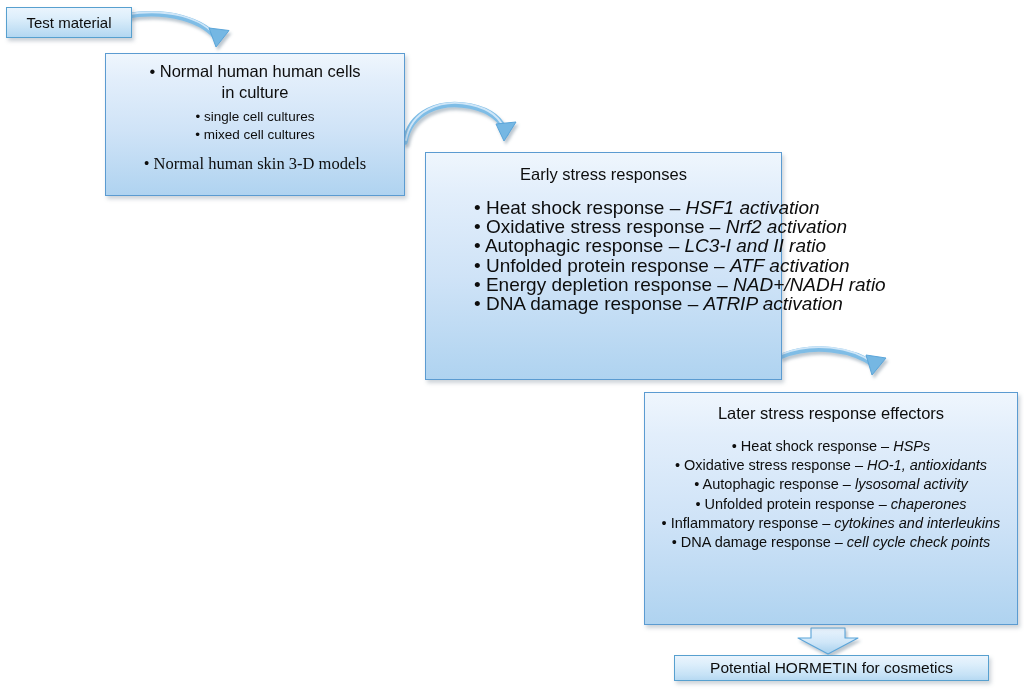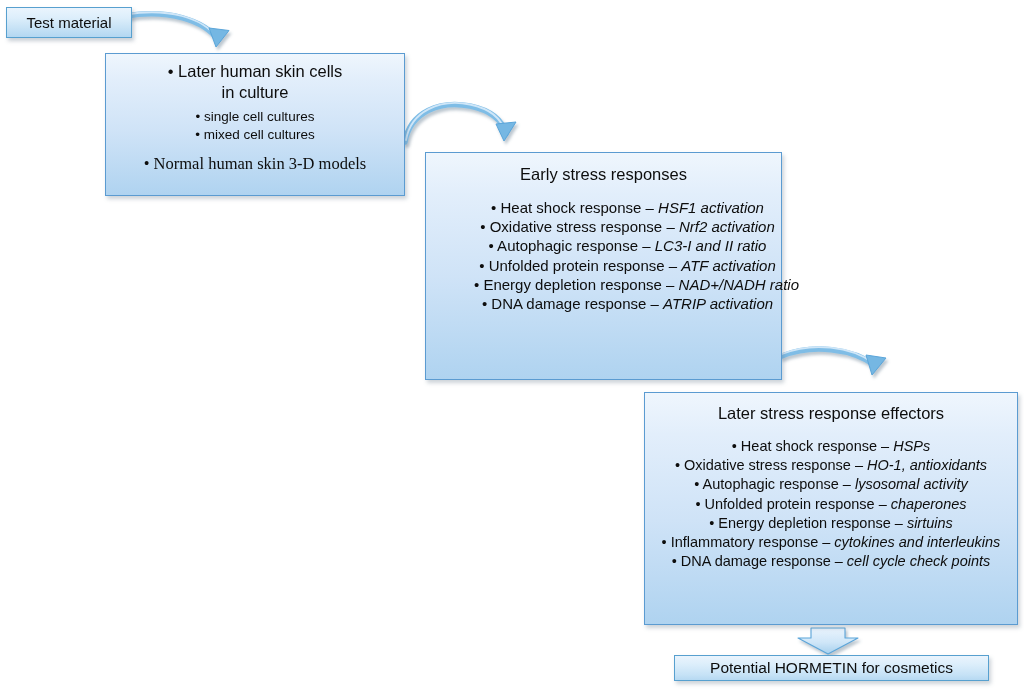--- a/index.html
+++ b/index.html
@@ -79,21 +79,21 @@
     width: 357px;
     height: 228px;
     padding-top: 10px;
   }
   #box-early .hdr {
     font-size: 16.5px;
     line-height: 22px;
     margin-bottom: 13px;
   }
   #box-early .li {
-    font-size: 15px;
+    font-size: 19px;
     line-height: 19.2px;
     white-space: nowrap;
     padding-left: 48px;
   }
 
   
   #box-later {
     left: 644px;
     top: 392px;
     width: 374px;
@@ -179,21 +179,21 @@
     <g filter="url(#ashadow)">
       <path d="M811,628 L845,628 L845,638 L858,638 L828,654 L798,638 L811,638 Z" fill="url(#agrad2)" stroke="#5ba5d9" stroke-width="1.1" stroke-linejoin="round"></path>
     </g>
   </svg>
 
   <div class="box" id="box-test">
     <span>Test material</span>
   </div>
 
   <div class="box" id="box-cultures">
-    <div class="lvl1">• Later human skin cells</div>
+    <div class="lvl1">• Normal human human cells</div>
     <div class="lvl1">in culture</div>
     <div class="lvl2">• single cell cultures</div>
     <div class="lvl2" style="margin-top:0">• mixed cell cultures</div>
     <div class="lvl1b">• Normal human skin 3-D models</div>
   </div>
 
   <div class="box" id="box-early">
     <div class="hdr">Early stress responses</div>
     <div>
         <div class="li"><span>• Heat shock response – </span><i>HSF1 activation</i></div>
@@ -205,21 +205,20 @@
       </div>
   </div>
 
   <div class="box" id="box-later">
     <div class="hdr">Later stress response effectors</div>
     <div>
         <div class="li"><span>• Heat shock response – </span><i>HSPs</i></div>
         <div class="li"><span>• Oxidative stress response – </span><i>HO-1, antioxidants</i></div>
         <div class="li"><span>• Autophagic response – </span><i>lysosomal activity</i></div>
         <div class="li"><span>• Unfolded protein response – </span><i>chaperones</i></div>
-        <div class="li"><span>• Energy depletion response – </span><i>sirtuins</i></div>
         <div class="li"><span>• Inflammatory response – </span><i>cytokines and interleukins</i></div>
         <div class="li"><span>• DNA damage response – </span><i>cell cycle check points</i></div>
       </div>
   </div>
 
   <div class="box" id="box-result">
     <span>Potential HORMETIN for cosmetics</span>
   </div>
 
 </div>

